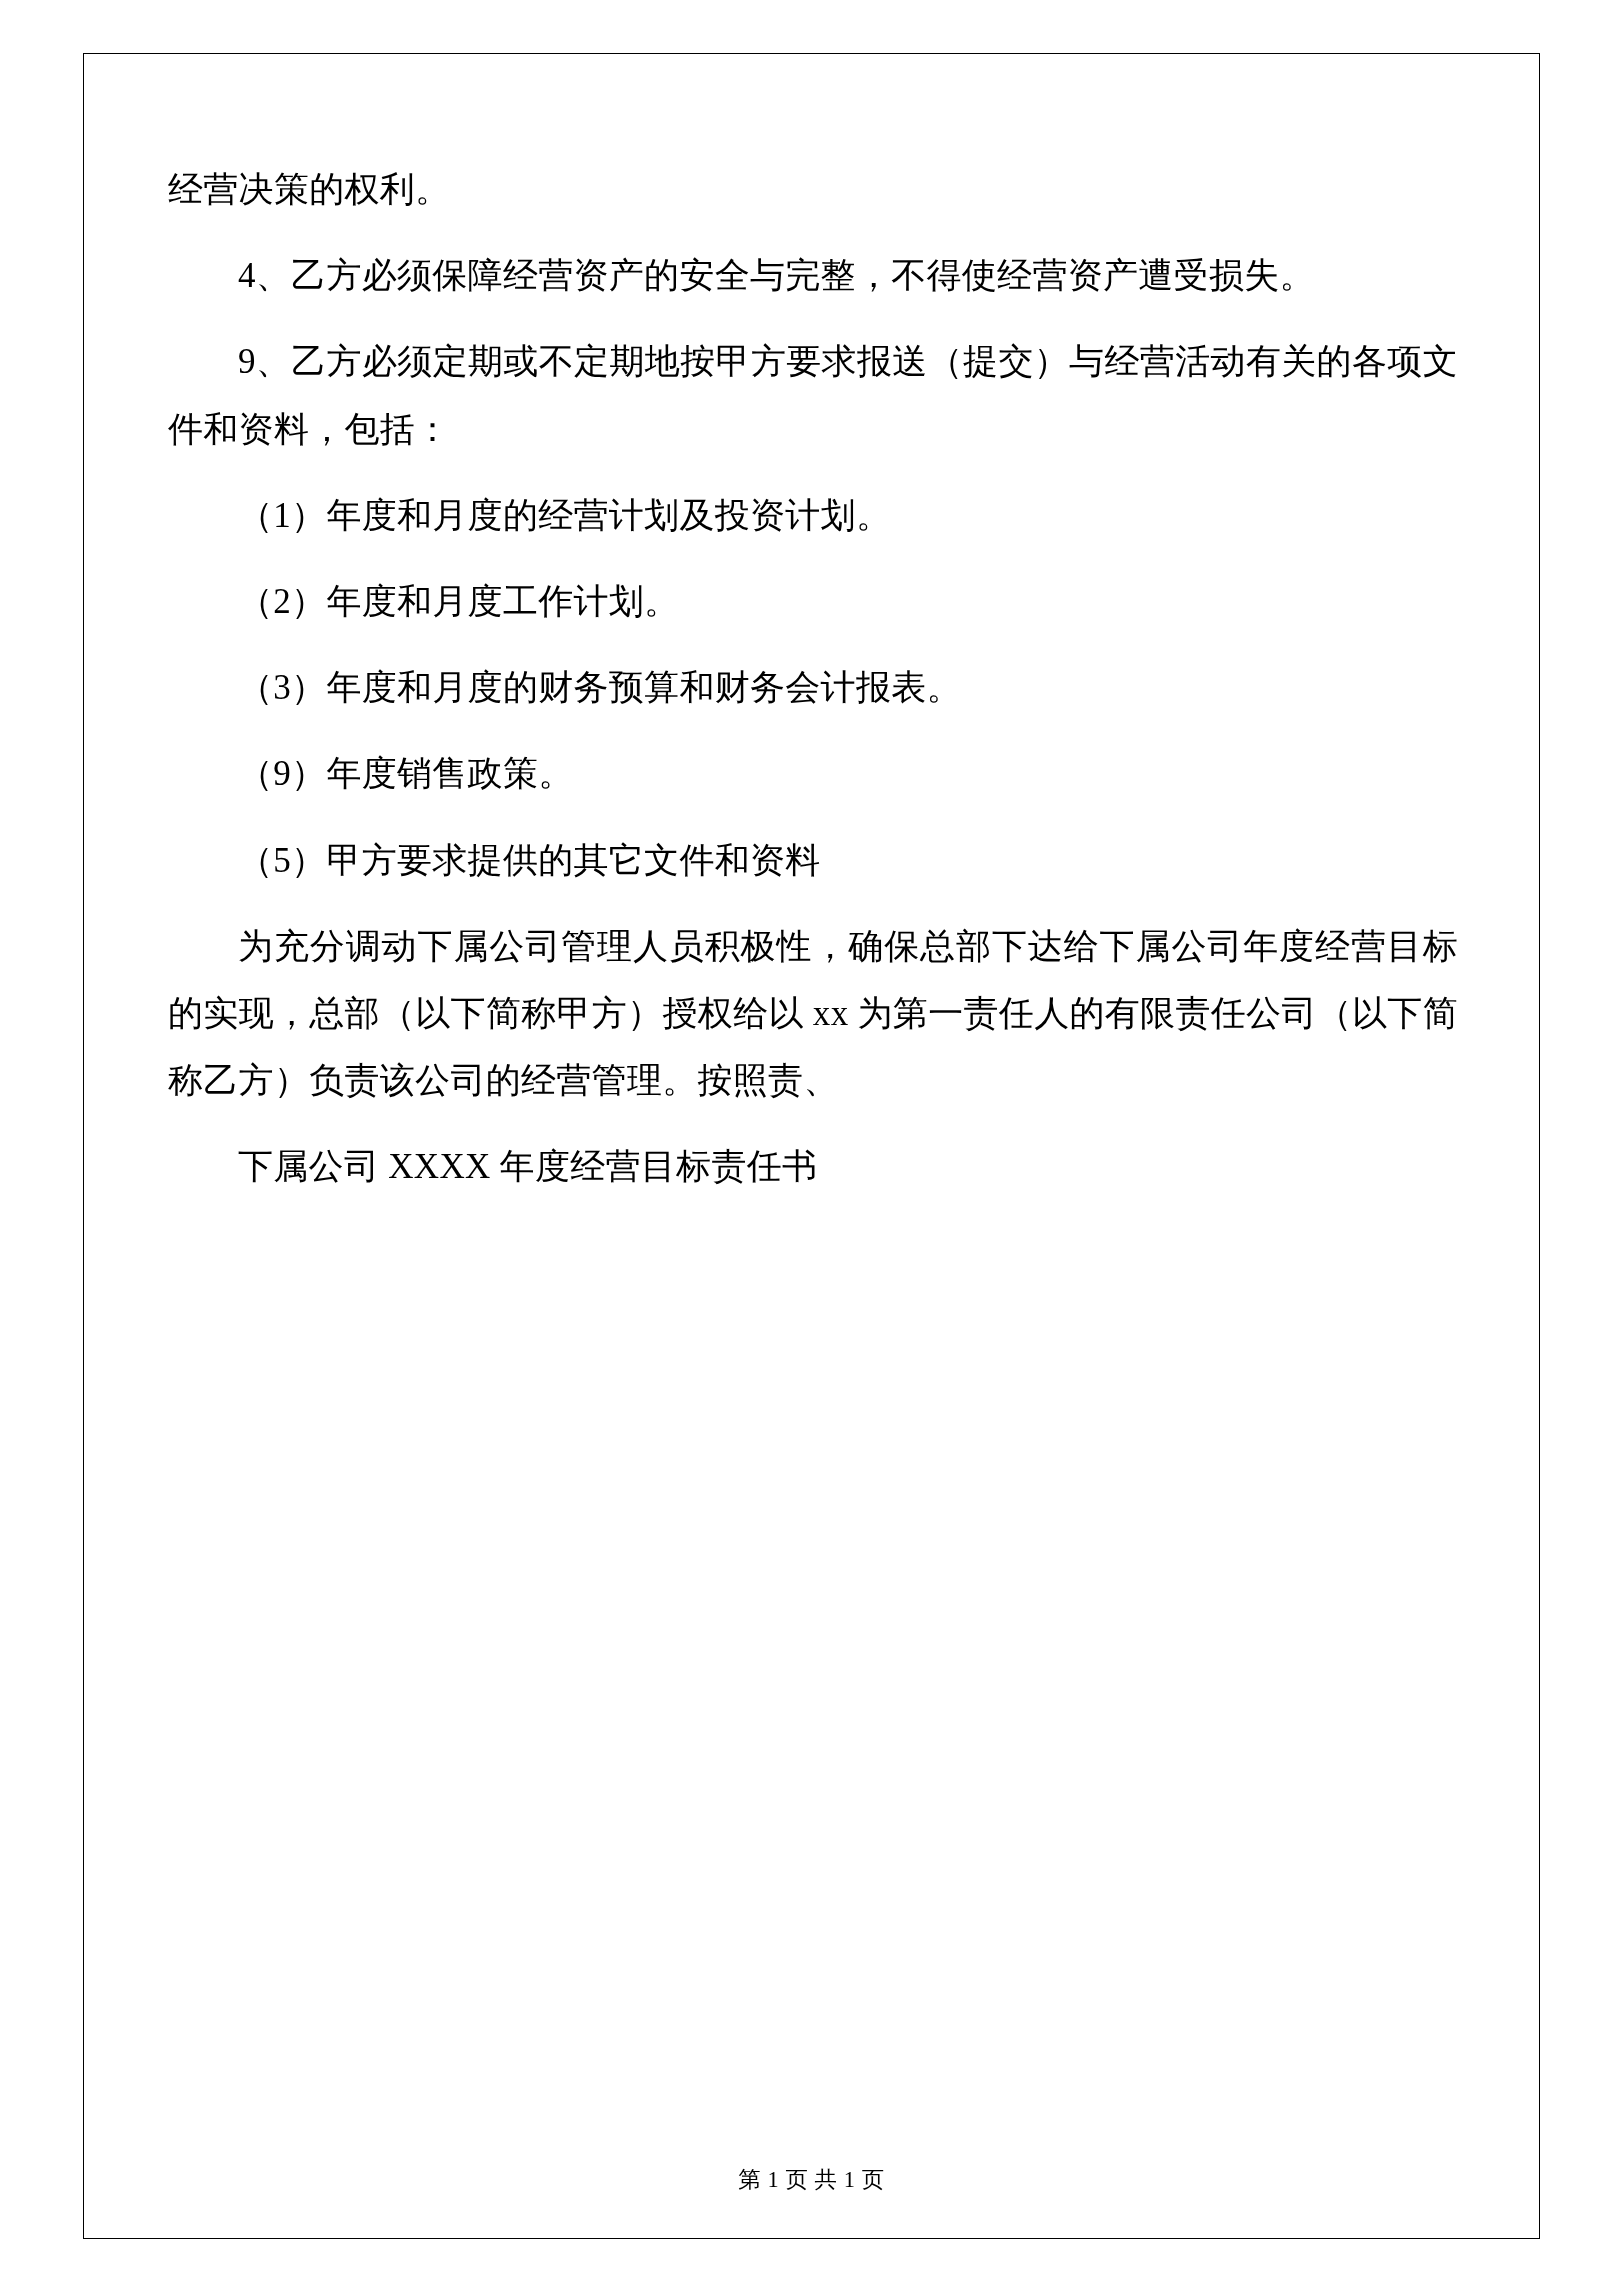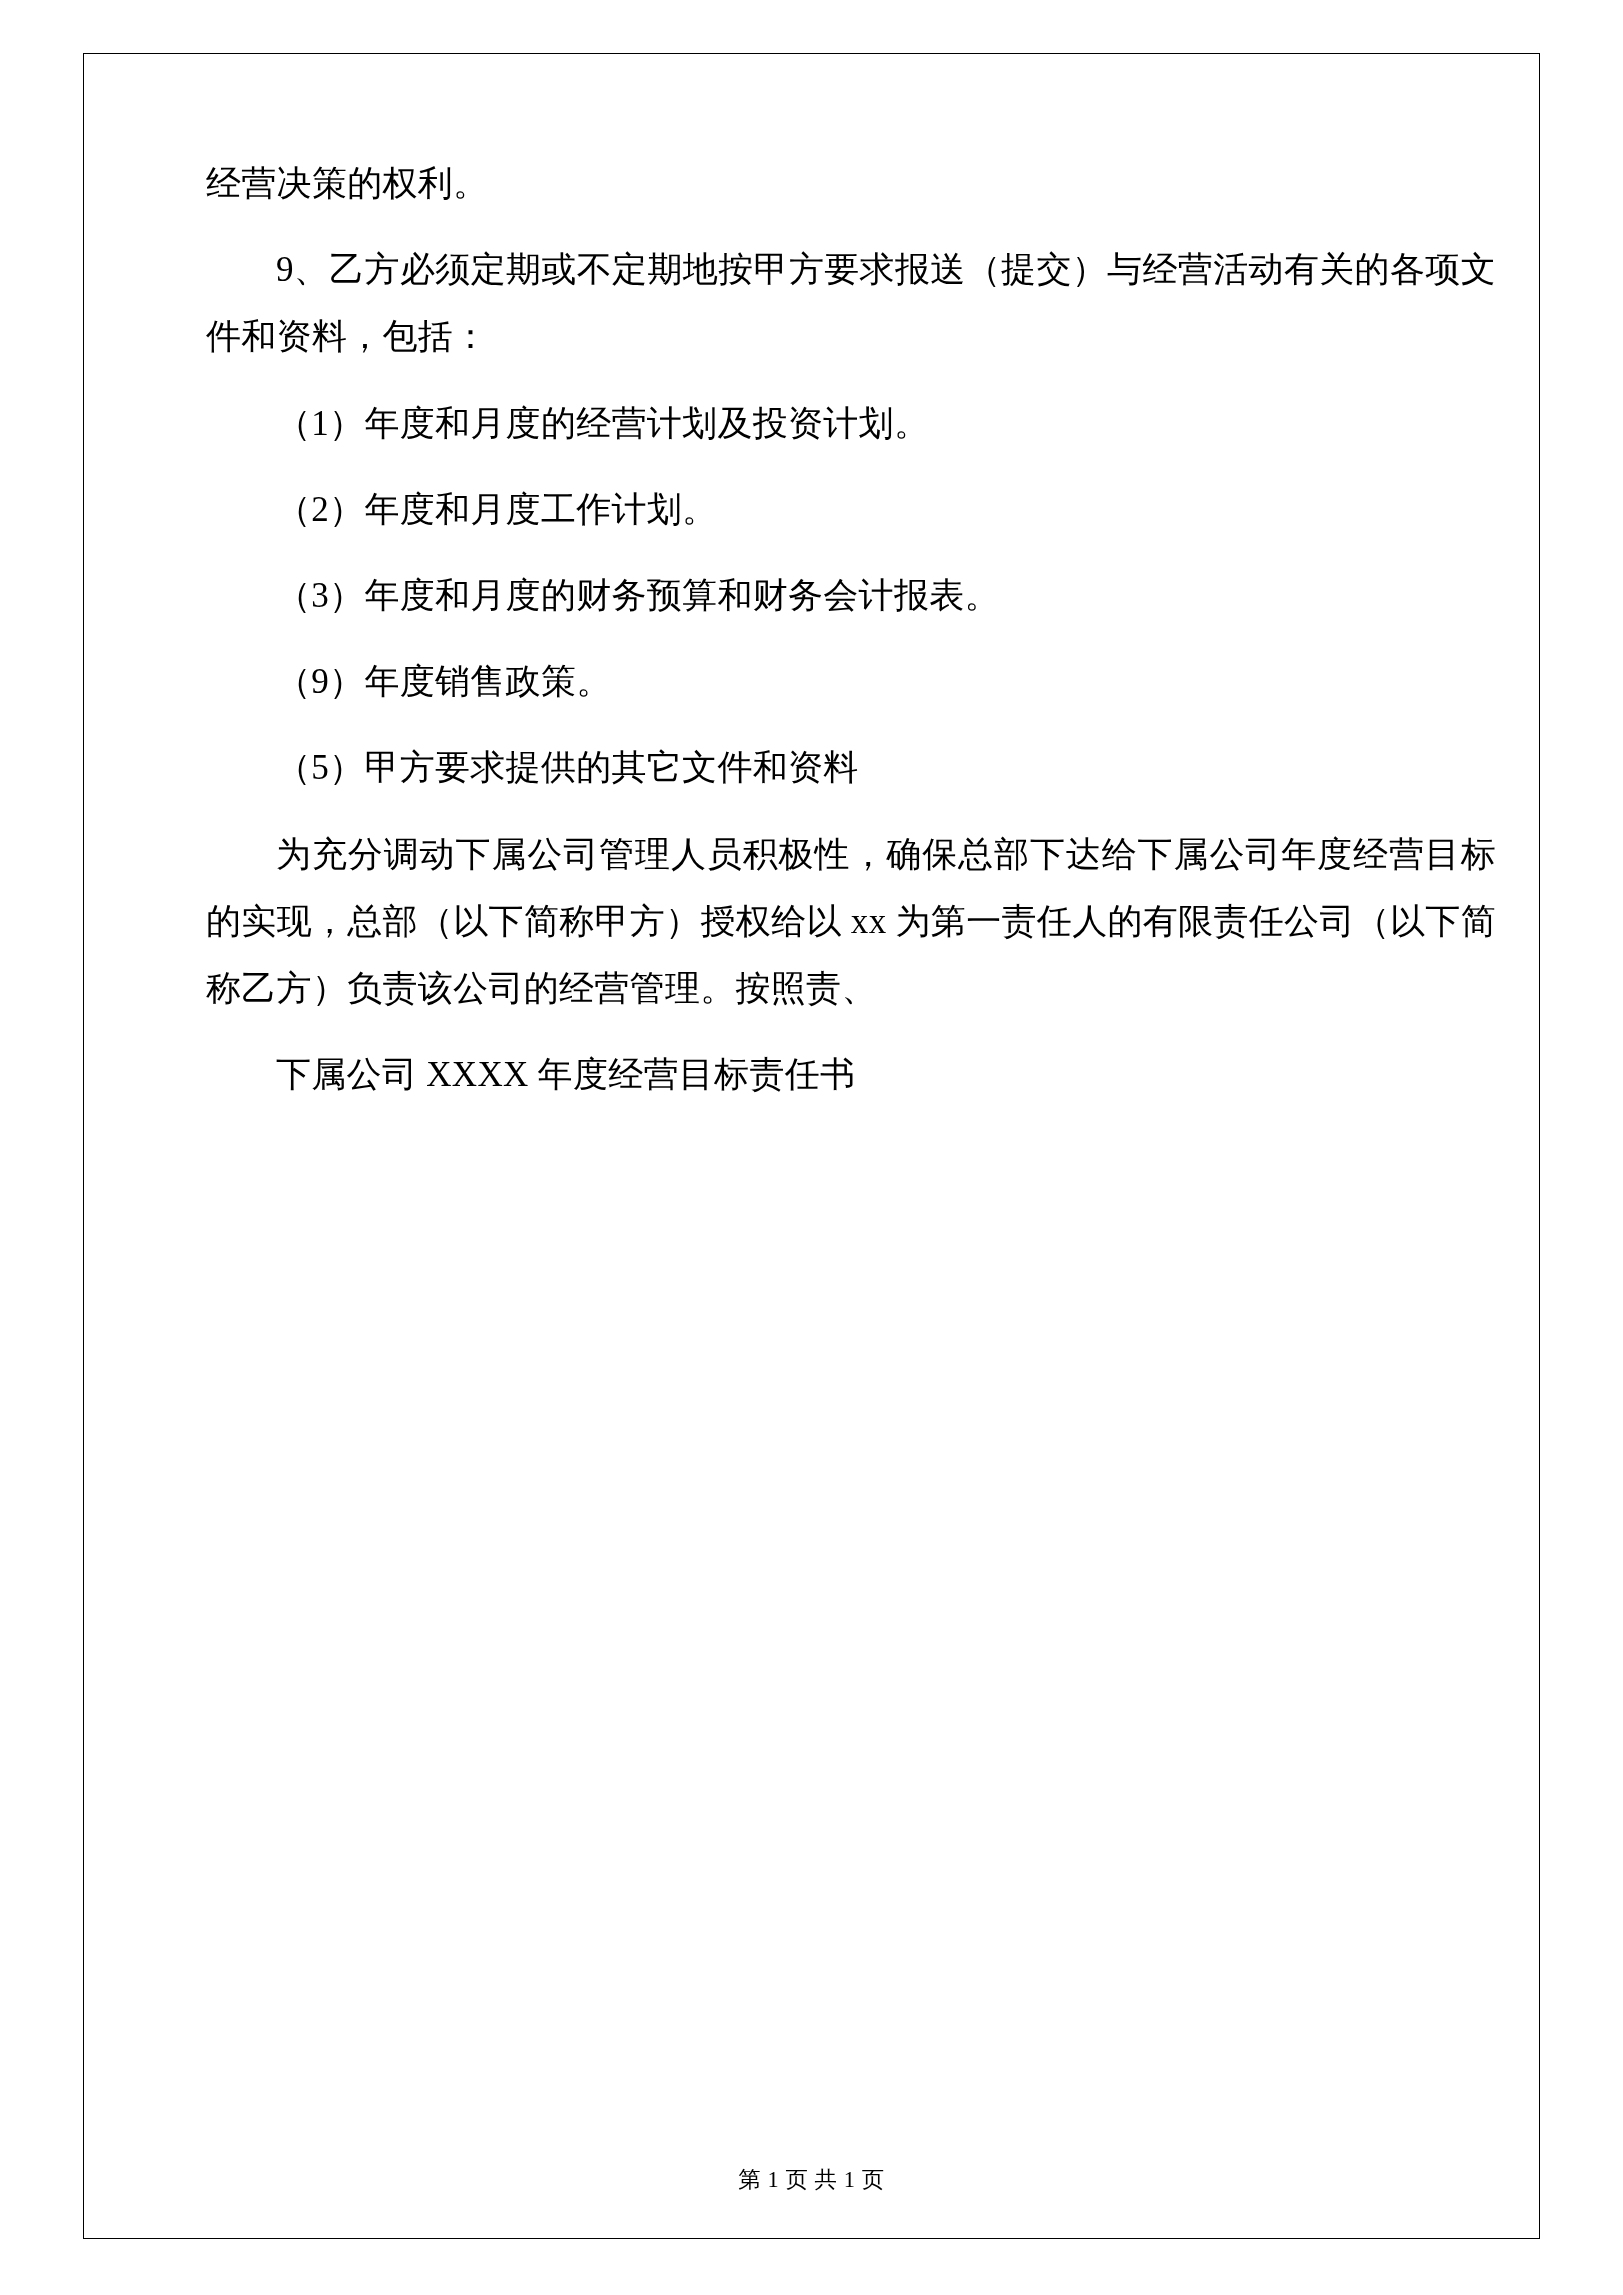--- a/index.html
+++ b/index.html
@@ -23,23 +23,22 @@
     left: 83px;
     top: 53px;
     right: 83px;
     bottom: 56px;
     border: 1.7px solid #000000;
     box-sizing: border-box;
   }
   .content {
     position: absolute;
     left: 168px;
-    top: 150px;
+    top: 156px;
     width: 1290px;
-    margin-left: 38px;
   }
   .para {
     font-size: 35px;
     line-height: 1.92;
     color: #000000;
     margin: 0 0 19px 0;
     text-align: justify;
     letter-spacing: 0.3px;
     font-family: "Liberation Serif", "DejaVu Serif", serif;
   }
@@ -59,20 +58,21 @@
   }
 </style>
 </head>
 <body>
 
 <div class="page">
   <div class="page-border"></div>
 
   <div class="content">
     <p class="para">经营决策的权利。</p>
+    <p class="para indent">4、乙方必须保障经营资产的安全与完整，不得使经营资产遭受损失。</p>
     <p class="para indent">9、乙方必须定期或不定期地按甲方要求报送（提交）与经营活动有关的各项文件和资料，包括：</p>
     <p class="para indent">（1）年度和月度的经营计划及投资计划。</p>
     <p class="para indent">（2）年度和月度工作计划。</p>
     <p class="para indent">（3）年度和月度的财务预算和财务会计报表。</p>
     <p class="para indent">（9）年度销售政策。</p>
     <p class="para indent">（5）甲方要求提供的其它文件和资料</p>
     <p class="para indent">为充分调动下属公司管理人员积极性，确保总部下达给下属公司年度经营目标的实现，总部（以下简称甲方）授权给以 xx 为第一责任人的有限责任公司（以下简称乙方）负责该公司的经营管理。按照责、</p>
     <p class="para indent">下属公司 XXXX 年度经营目标责任书</p>
   </div>
 

